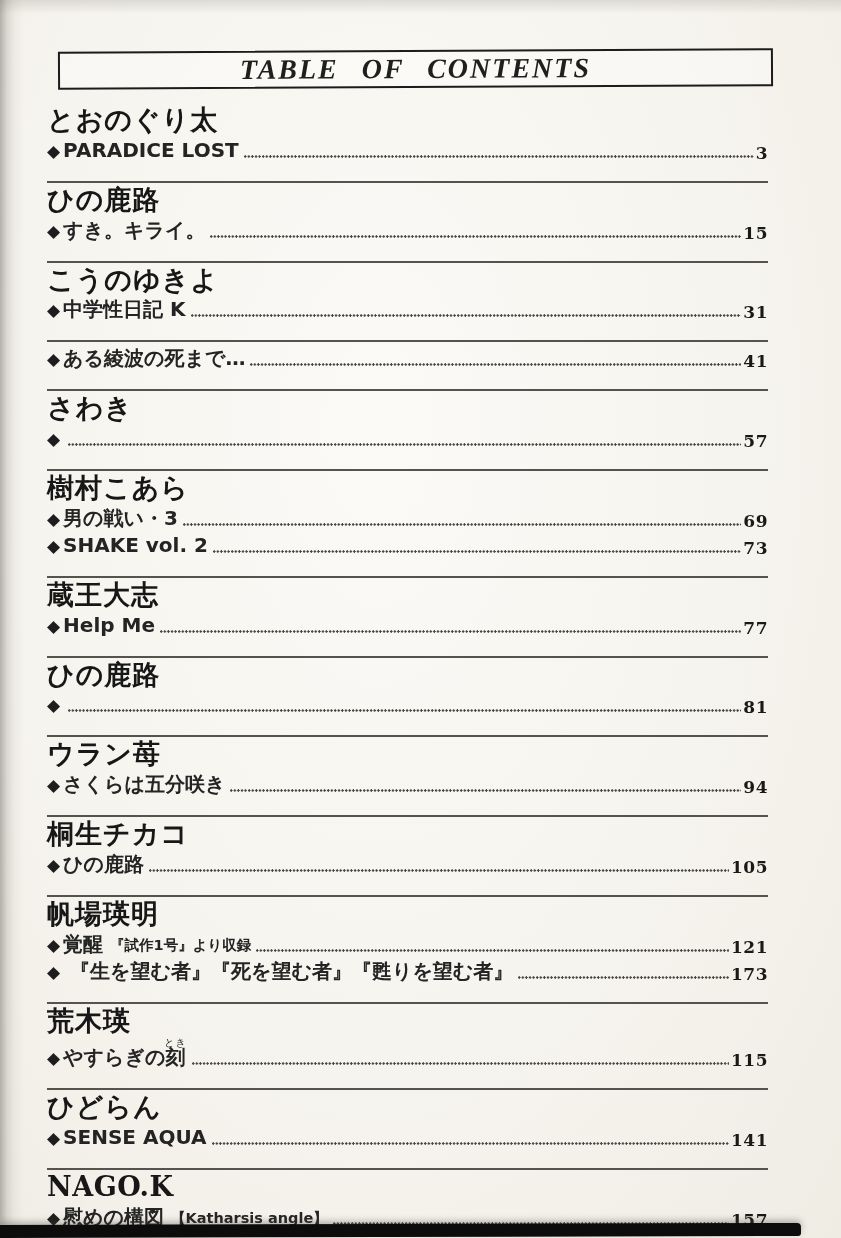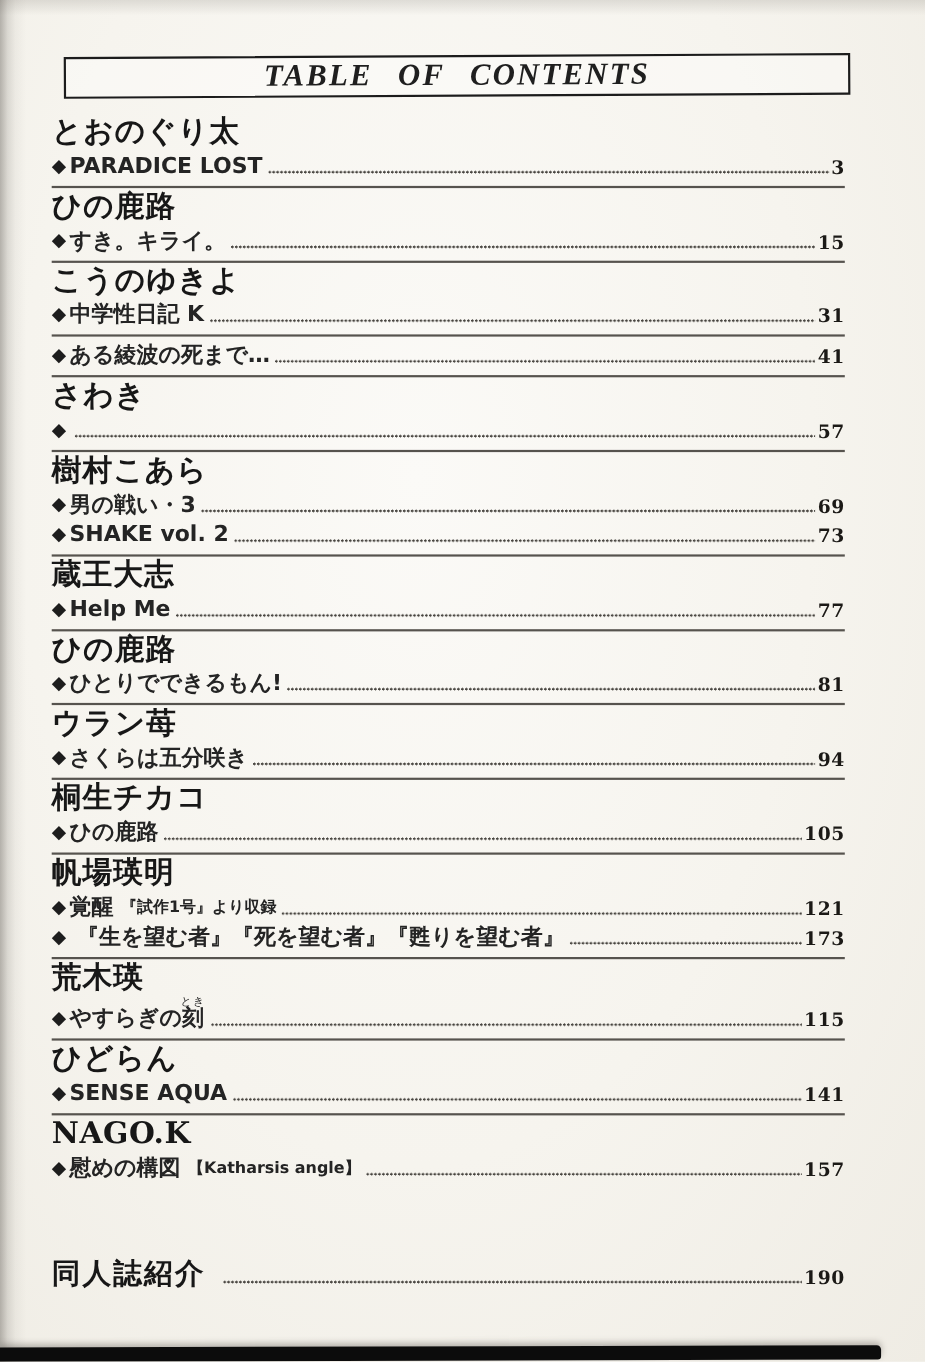--- a/index.html
+++ b/index.html
@@ -53,21 +53,21 @@
     font-size: 28px;
     letter-spacing: 2px;
     word-spacing: 14px;
     color: #1f1f1f;
   }
 
   .entries { margin-top: 15px; }
 
   .entry {
     border-bottom: 2px solid #56534e;
-    padding: 2px 0 6px;
+    padding: 2px 0 18px;
   }
   .entry:last-of-type { border-bottom: none; }
 
   .author {
     font-size: 27px;
     font-weight: 800;
     letter-spacing: 1px;
     line-height: 1.14;
     color: #171717;
     font-family: "DejaVu Sans", sans-serif;
@@ -212,21 +212,20 @@
             <span class="work-title">Help Me</span>
           <span class="leader"></span>
           <span class="page-num">77</span>
         </div>
       </section>
 
       <section class="entry">
         <h2 class="author">ひの鹿路</h2>
         <div class="work-row">
           <span class="diamond">◆</span>
-            <span class="work-title">ひとりでできるもん!</span>
           <span class="leader"></span>
           <span class="page-num">81</span>
         </div>
       </section>
 
       <section class="entry">
         <h2 class="author">ウラン苺</h2>
         <div class="work-row">
           <span class="diamond">◆</span>
             <span class="work-title">さくらは五分咲き</span>

